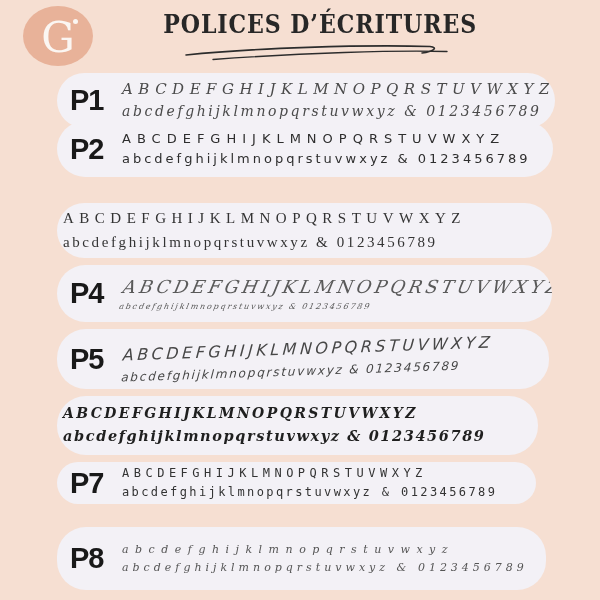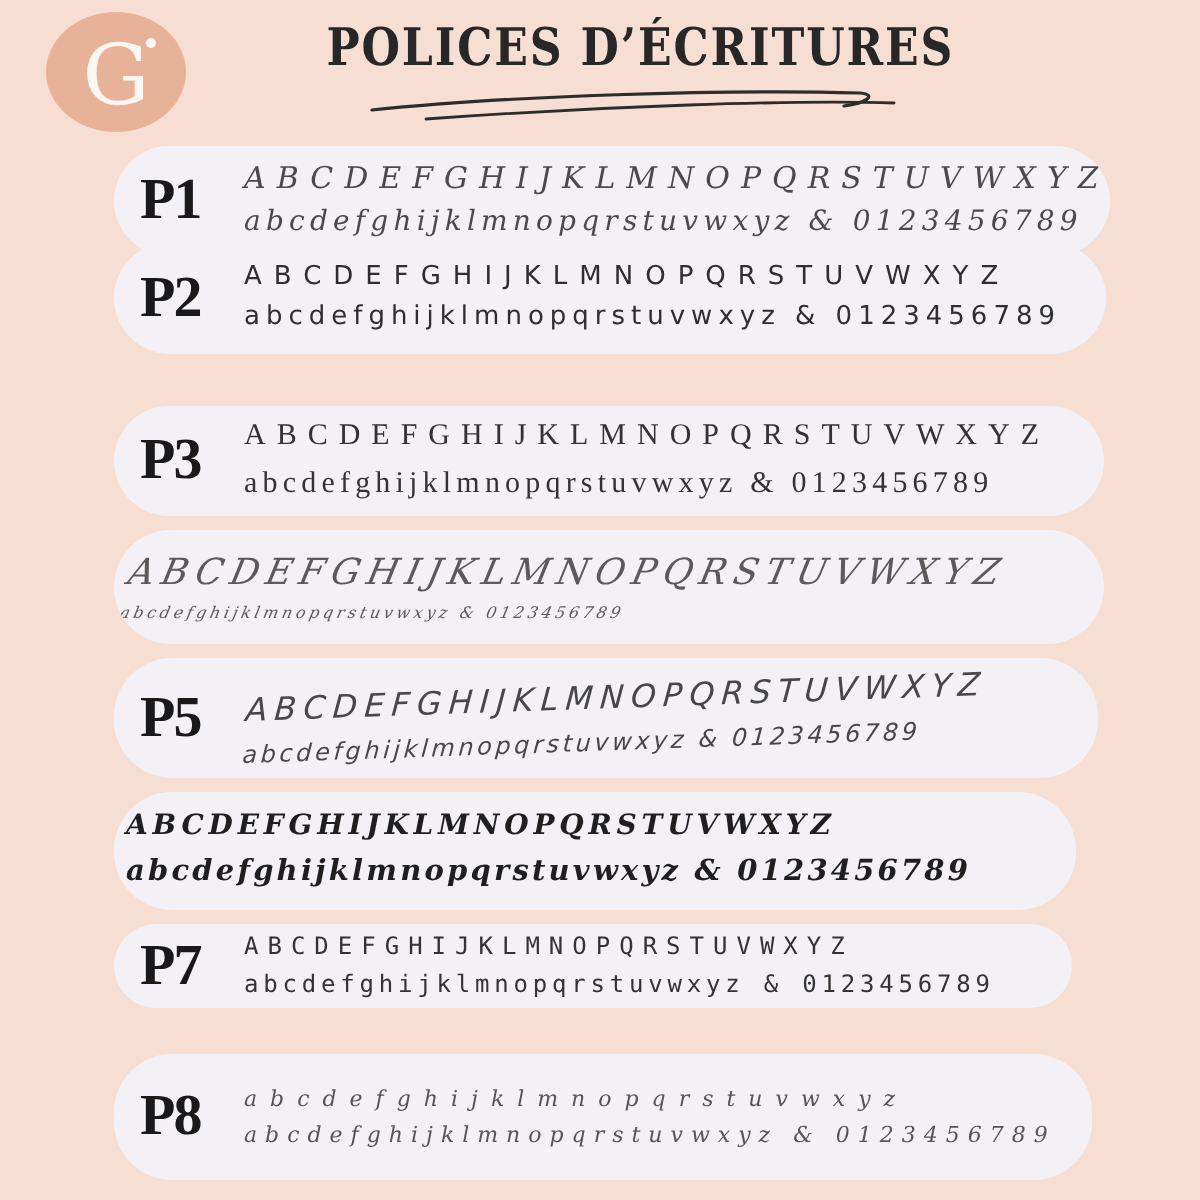--- a/index.html
+++ b/index.html
@@ -38,21 +38,21 @@
   .r1{top:73px;height:55px;width:498px}
   .r2{top:121px;height:56px;width:496px}
   .r3{top:203px;height:55px;width:495px}
   .r4{top:265px;height:57px;width:495px}
   .r5{top:329px;height:60px;width:492px}
   .r6{top:396px;height:59px;width:481px}
   .r7{top:462px;height:42px;width:479px}
   .r8{top:527px;height:63px;width:489px}
   .plabel{
     flex:0 0 auto;padding-left:13px;width:46px;
-    font-family:Liberation Serif, serif;font-weight:600;font-size:29px;
+    font-family:Liberation Sans, sans-serif;font-weight:600;font-size:29px;
     color:#191919;letter-spacing:-1px;
   }
   .sample{
     display:flex;flex-direction:column;justify-content:center;
     white-space:nowrap;margin-left:6px;
   }
   .sample span{display:block;line-height:1.55;}
   
   .f1{font-family:"DejaVu Serif", serif;font-style:italic;color:#4a4a4a;}
   .f1 .l1{font-size:15px;letter-spacing:5.5px;}
@@ -111,28 +111,28 @@
 
 <div class="pill r2">
   <span class="plabel">P2</span>
   <div class="sample f2">
     <span class="l1">ABCDEFGHIJKLMNOPQRSTUVWXYZ</span>
     <span class="l2">abcdefghijklmnopqrstuvwxyz &amp; 0123456789</span>
   </div>
 </div>
 
 <div class="pill r3">
-  <span class="plabel">P3</span>
   <div class="sample f3">
     <span class="l1">ABCDEFGHIJKLMNOPQRSTUVWXYZ</span>
     <span class="l2">abcdefghijklmnopqrstuvwxyz &amp; 0123456789</span>
   </div>
 </div>
 
 <div class="pill r4">
+  <span class="plabel">P4</span>
   <div class="sample f4">
     <span class="l1">ABCDEFGHIJKLMNOPQRSTUVWXYZ</span>
     <span class="l2">abcdefghijklmnopqrstuvwxyz &amp; 0123456789</span>
   </div>
 </div>
 
 <div class="pill r5">
   <span class="plabel">P5</span>
   <div class="sample f5">
     <span class="l1">ABCDEFGHIJKLMNOPQRSTUVWXYZ</span>

